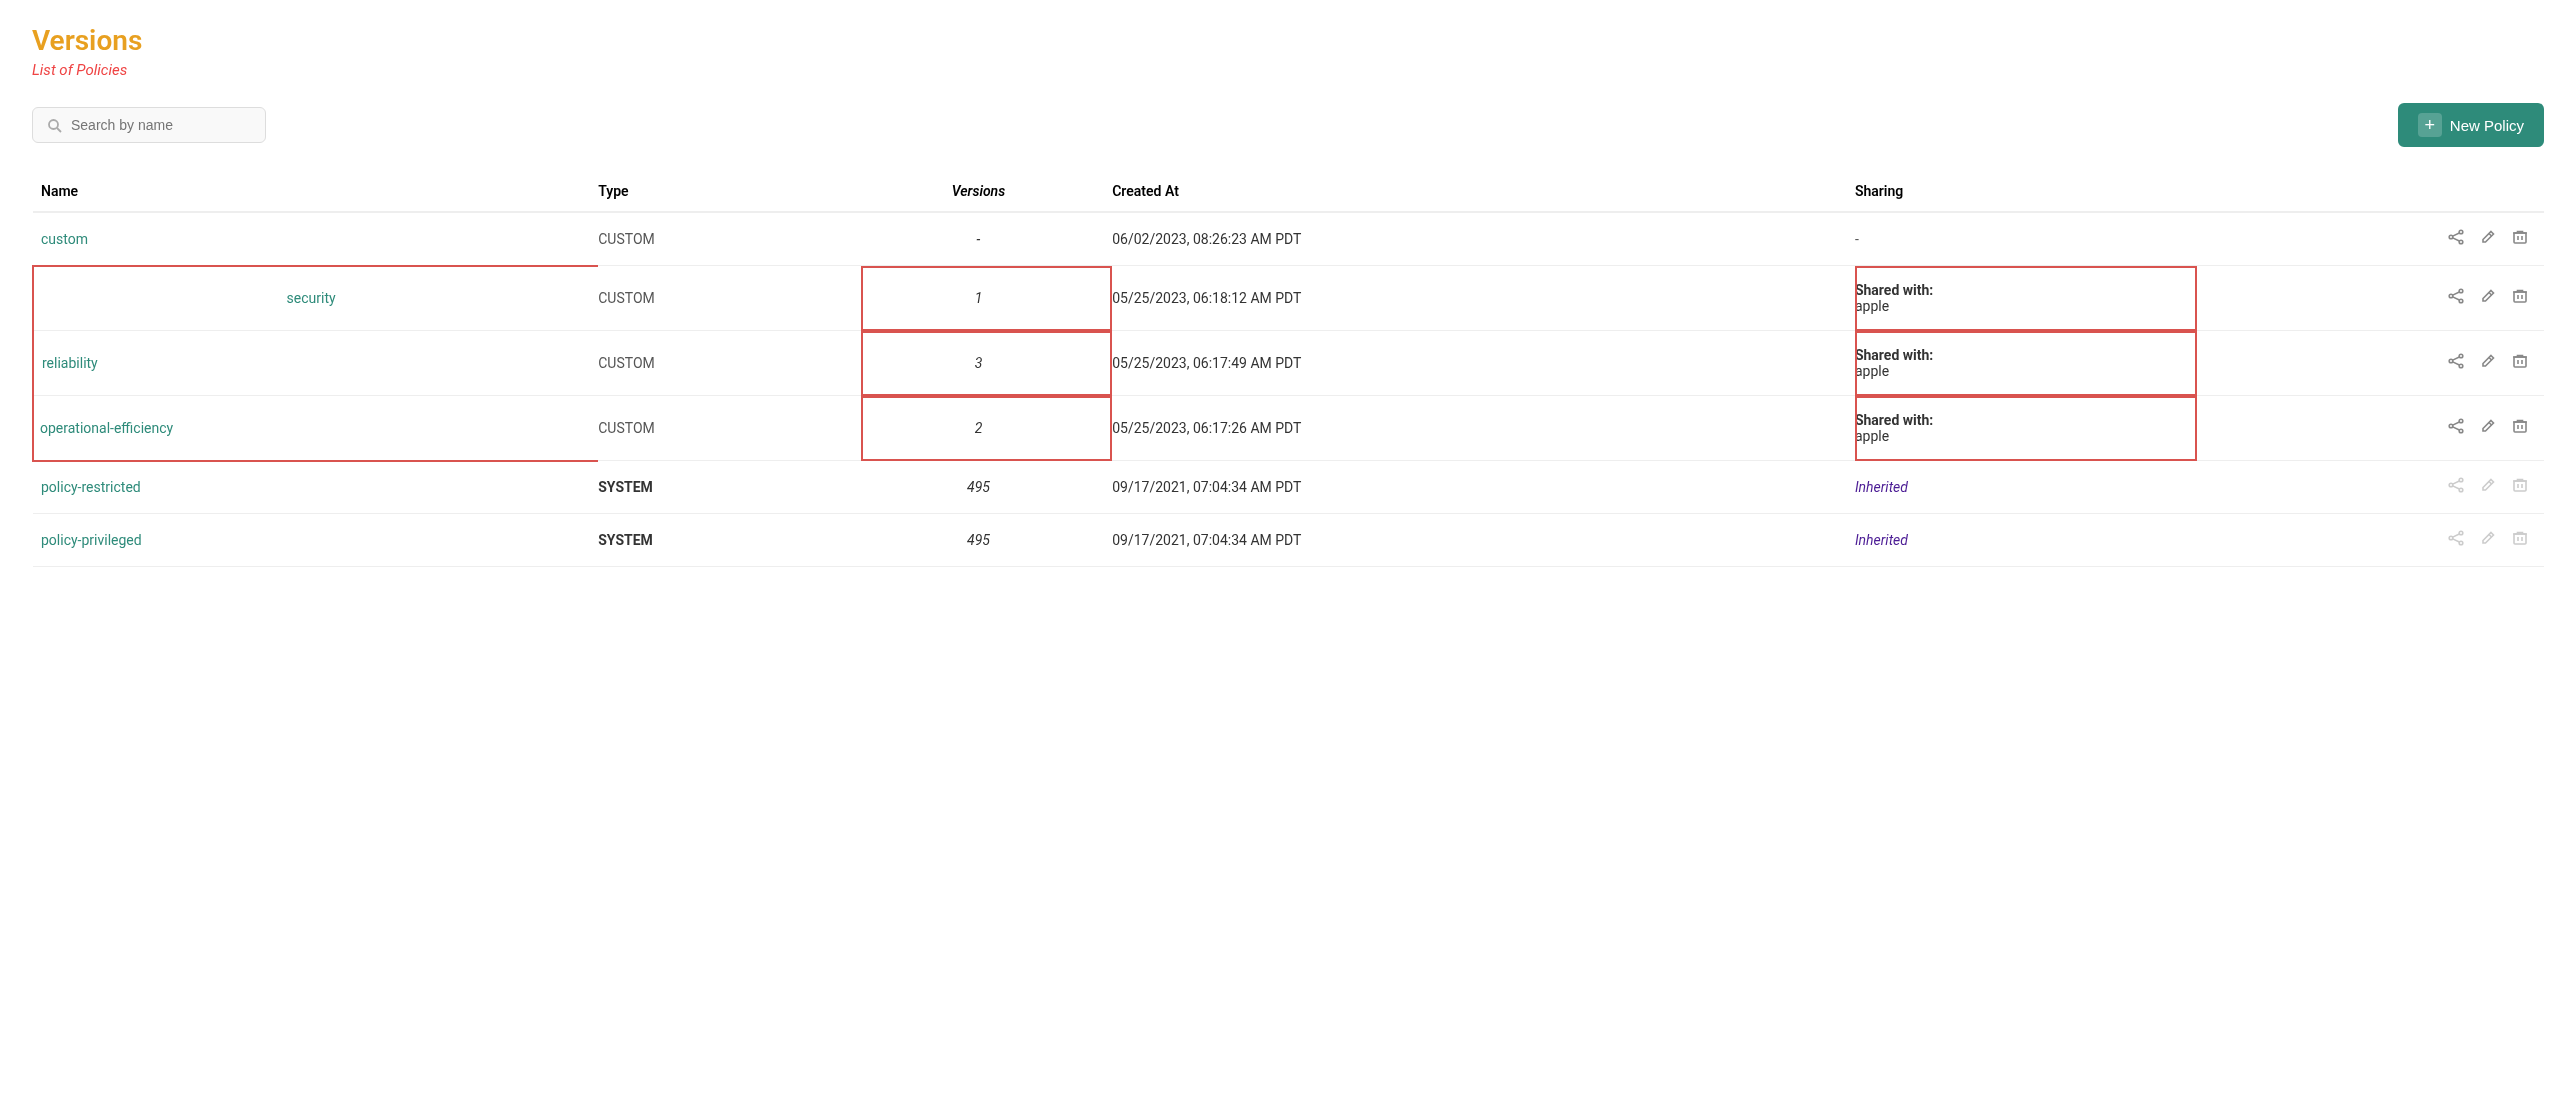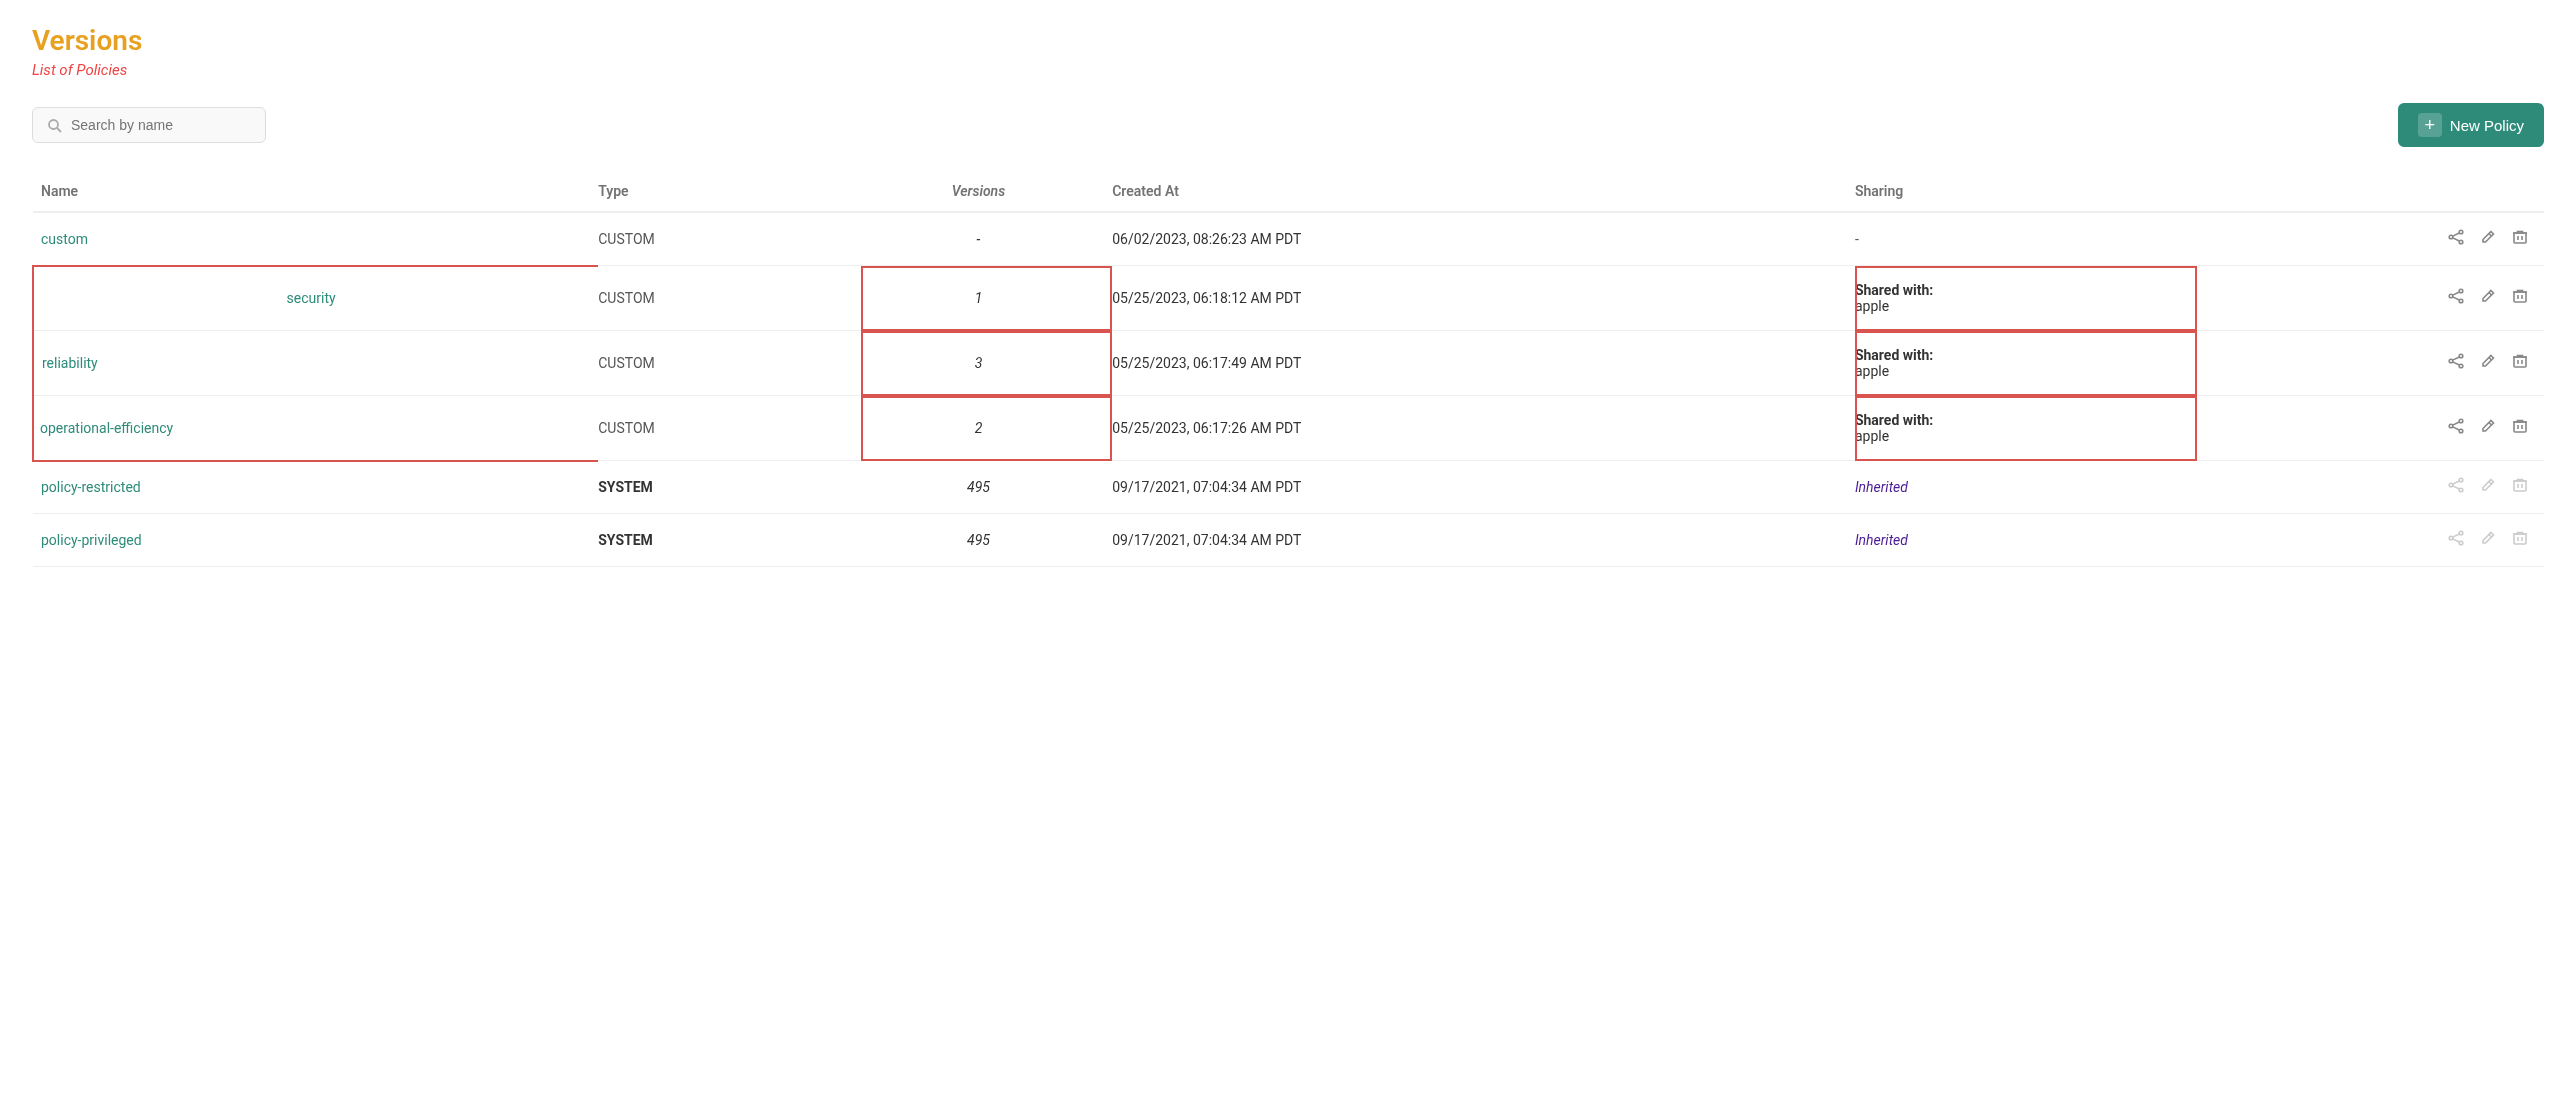--- a/index.html
+++ b/index.html
@@ -84,21 +84,21 @@
       border-collapse: collapse;
     }
     .policies-table thead tr {
       border-bottom: 2px solid #eee;
     }
     .policies-table th {
       text-align: left;
       padding: 12px 16px 12px 0;
       font-weight: 600;
       font-size: 14px;
-      color: #737373;
+      color: #000000;
     }
     .policies-table th:first-child {
       padding-left: 8px;
     }
     .policies-table td {
       padding: 16px 16px 16px 0;
       vertical-align: middle;
       border-bottom: 1px solid #eee;
       font-size: 14px;
     }

